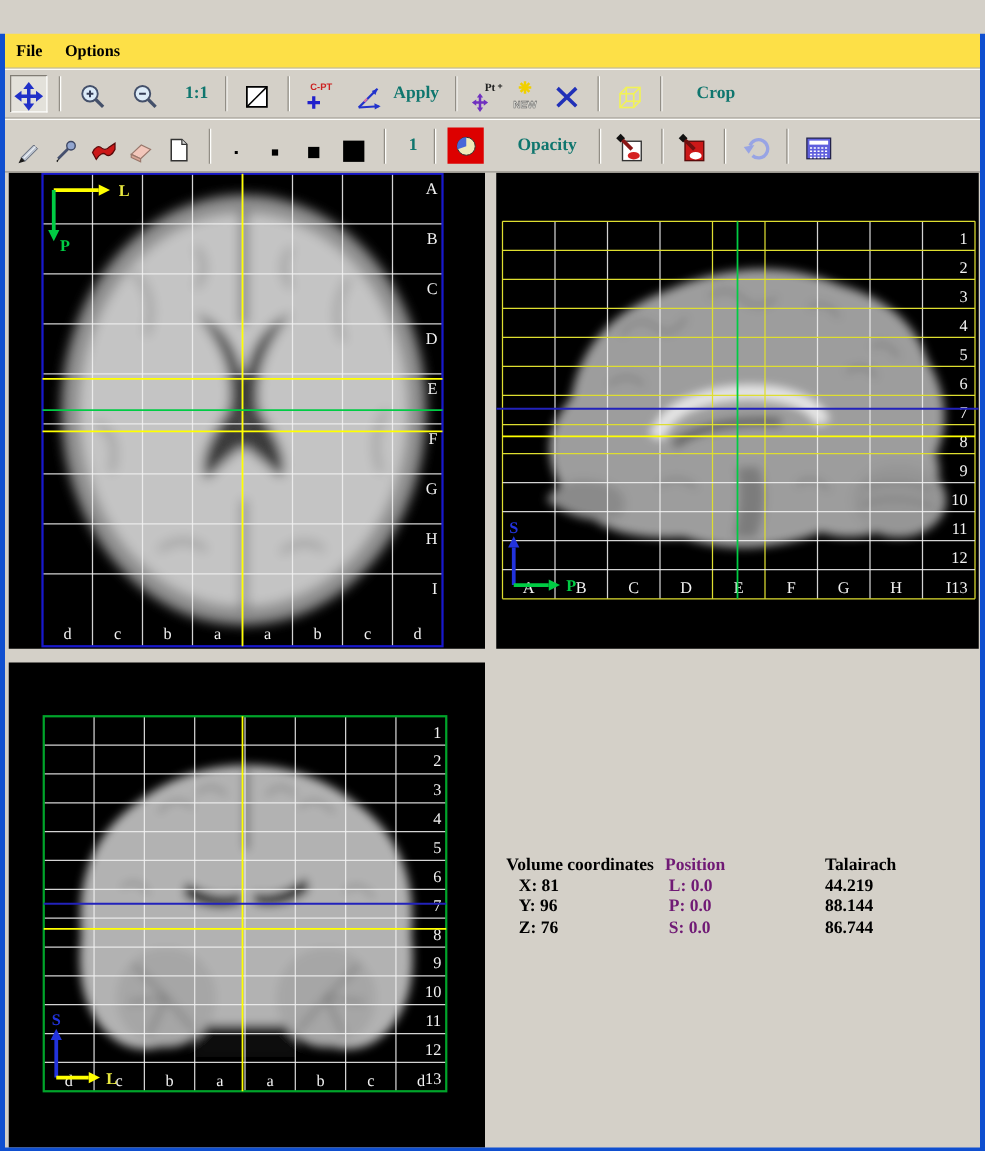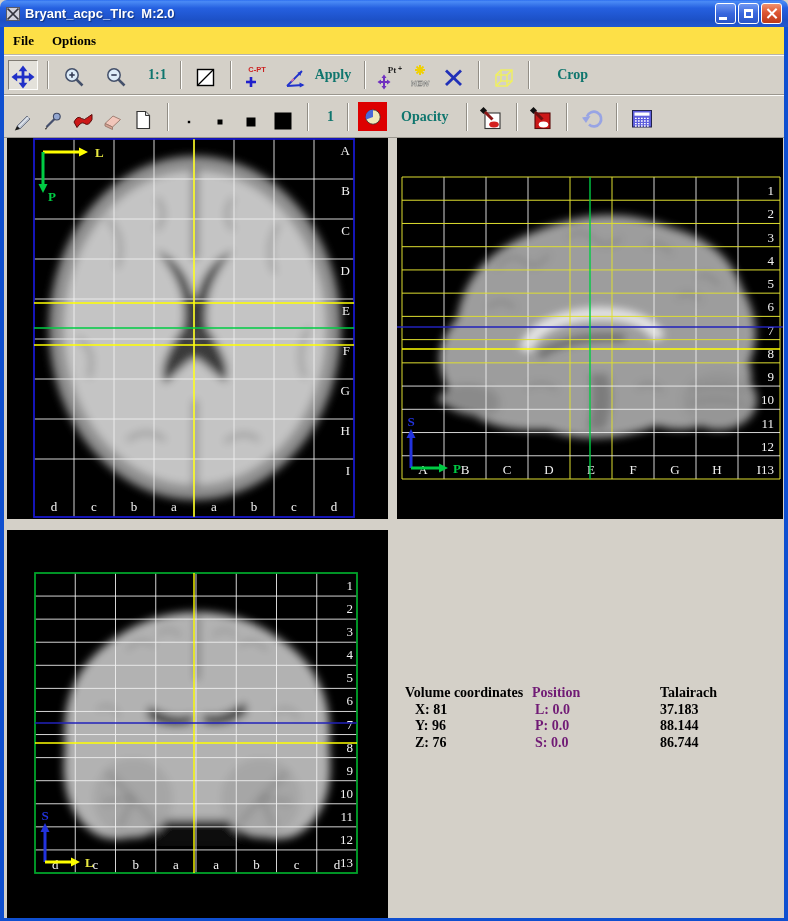--- a/index.html
+++ b/index.html
@@ -60,39 +60,20 @@
 </style>
 </head>
 <body>
 
 <div class="window">
 
   <div class="border-l"></div>
   <div class="border-r"></div>
   <div class="border-b"></div>
 
-  <div class="titlebar">
-    <svg class="title-icon" viewBox="0 0 16 16">
-      <rect x="1.5" y="1.5" width="13" height="13" fill="#cfcfda" stroke="#5a5a66" stroke-width="1"></rect>
-      <line x1="2.5" y1="2.5" x2="13.5" y2="13.5" stroke="#33333d" stroke-width="1.7"></line>
-      <line x1="13.5" y1="2.5" x2="2.5" y2="13.5" stroke="#33333d" stroke-width="1.7"></line>
-    </svg>
-    <span class="title-text">Bryant_acpc_Tlrc  M:2.0</span>
-    <div class="win-buttons">
-      <div class="win-btn">
-          <div class="glyph-min"></div>
-        </div>
-      <div class="win-btn">
-          <div class="glyph-max"></div>
-        </div>
-      <div class="win-btn close">
-          <div class="glyph-x"></div>
-        </div>
-    </div>
-  </div>
 
   <div class="menubar">
     <span class="menu-item">File</span>
     <span class="menu-item">Options</span>
   </div>
 
   <div class="toolbar tb1">
     <div class="tbtn pressed" style="margin-left:4px">
       <svg width="24" height="24" viewBox="0 0 24 24">
         <g fill="#2030c8">
@@ -253,21 +234,21 @@
     </div>
     <div class="sep"></div>
     <span class="tlabel" style="margin-left:5px">1</span>
     <div class="sep"></div>
     <div class="opacity-btn">
       <svg width="22" height="22" viewBox="0 0 22 22">
         <circle cx="11" cy="11" r="7.2" fill="#efe9b8" stroke="#333" stroke-width="0.8"></circle>
         <path d="M11 11 L11 3.8 A7.2 7.2 0 0 0 4.1 13.4 Z" fill="#4868d8"></path>
       </svg>
     </div>
-    <span class="tlabel" style="margin-left:10px">Opacity</span>
+    <span class="tlabel" style="margin-left:23px">Opacity</span>
     <div class="sep" style="margin-left:14px"></div>
     <div class="tbtn">
       <svg width="26" height="26" viewBox="0 0 26 26">
         <rect x="6" y="7" width="15" height="15.5" fill="#fff" stroke="#333" stroke-width="1.1"></rect>
         <ellipse cx="15" cy="18.5" rx="4.8" ry="3" fill="#d42020"></ellipse>
         <rect x="2" y="2" width="5" height="5" fill="#111" transform="rotate(45 4.5 4.5)"></rect>
         <line x1="6" y1="6" x2="13.5" y2="13.5" stroke="#8a1515" stroke-width="3"></line>
       </svg>
     </div>
     <div class="sep"></div>
@@ -557,21 +538,21 @@
   </div>
 
   <div class="coords-panel">
     <div class="coords-grid">
       <div>Volume coordinates</div>
       <div class="c-gray">Position</div>
       <div>Talairach</div>
 
       <div class="c-ind">X: 81</div>
       <div class="c-gray c-ind2">L: 0.0</div>
-      <div>37.183</div>
+      <div>44.219</div>
 
       <div class="c-ind">Y: 96</div>
       <div class="c-gray c-ind2">P: 0.0</div>
       <div>88.144</div>
 
       <div class="c-ind">Z: 76</div>
       <div class="c-gray c-ind2">S: 0.0</div>
       <div>86.744</div>
     </div>
   </div>

